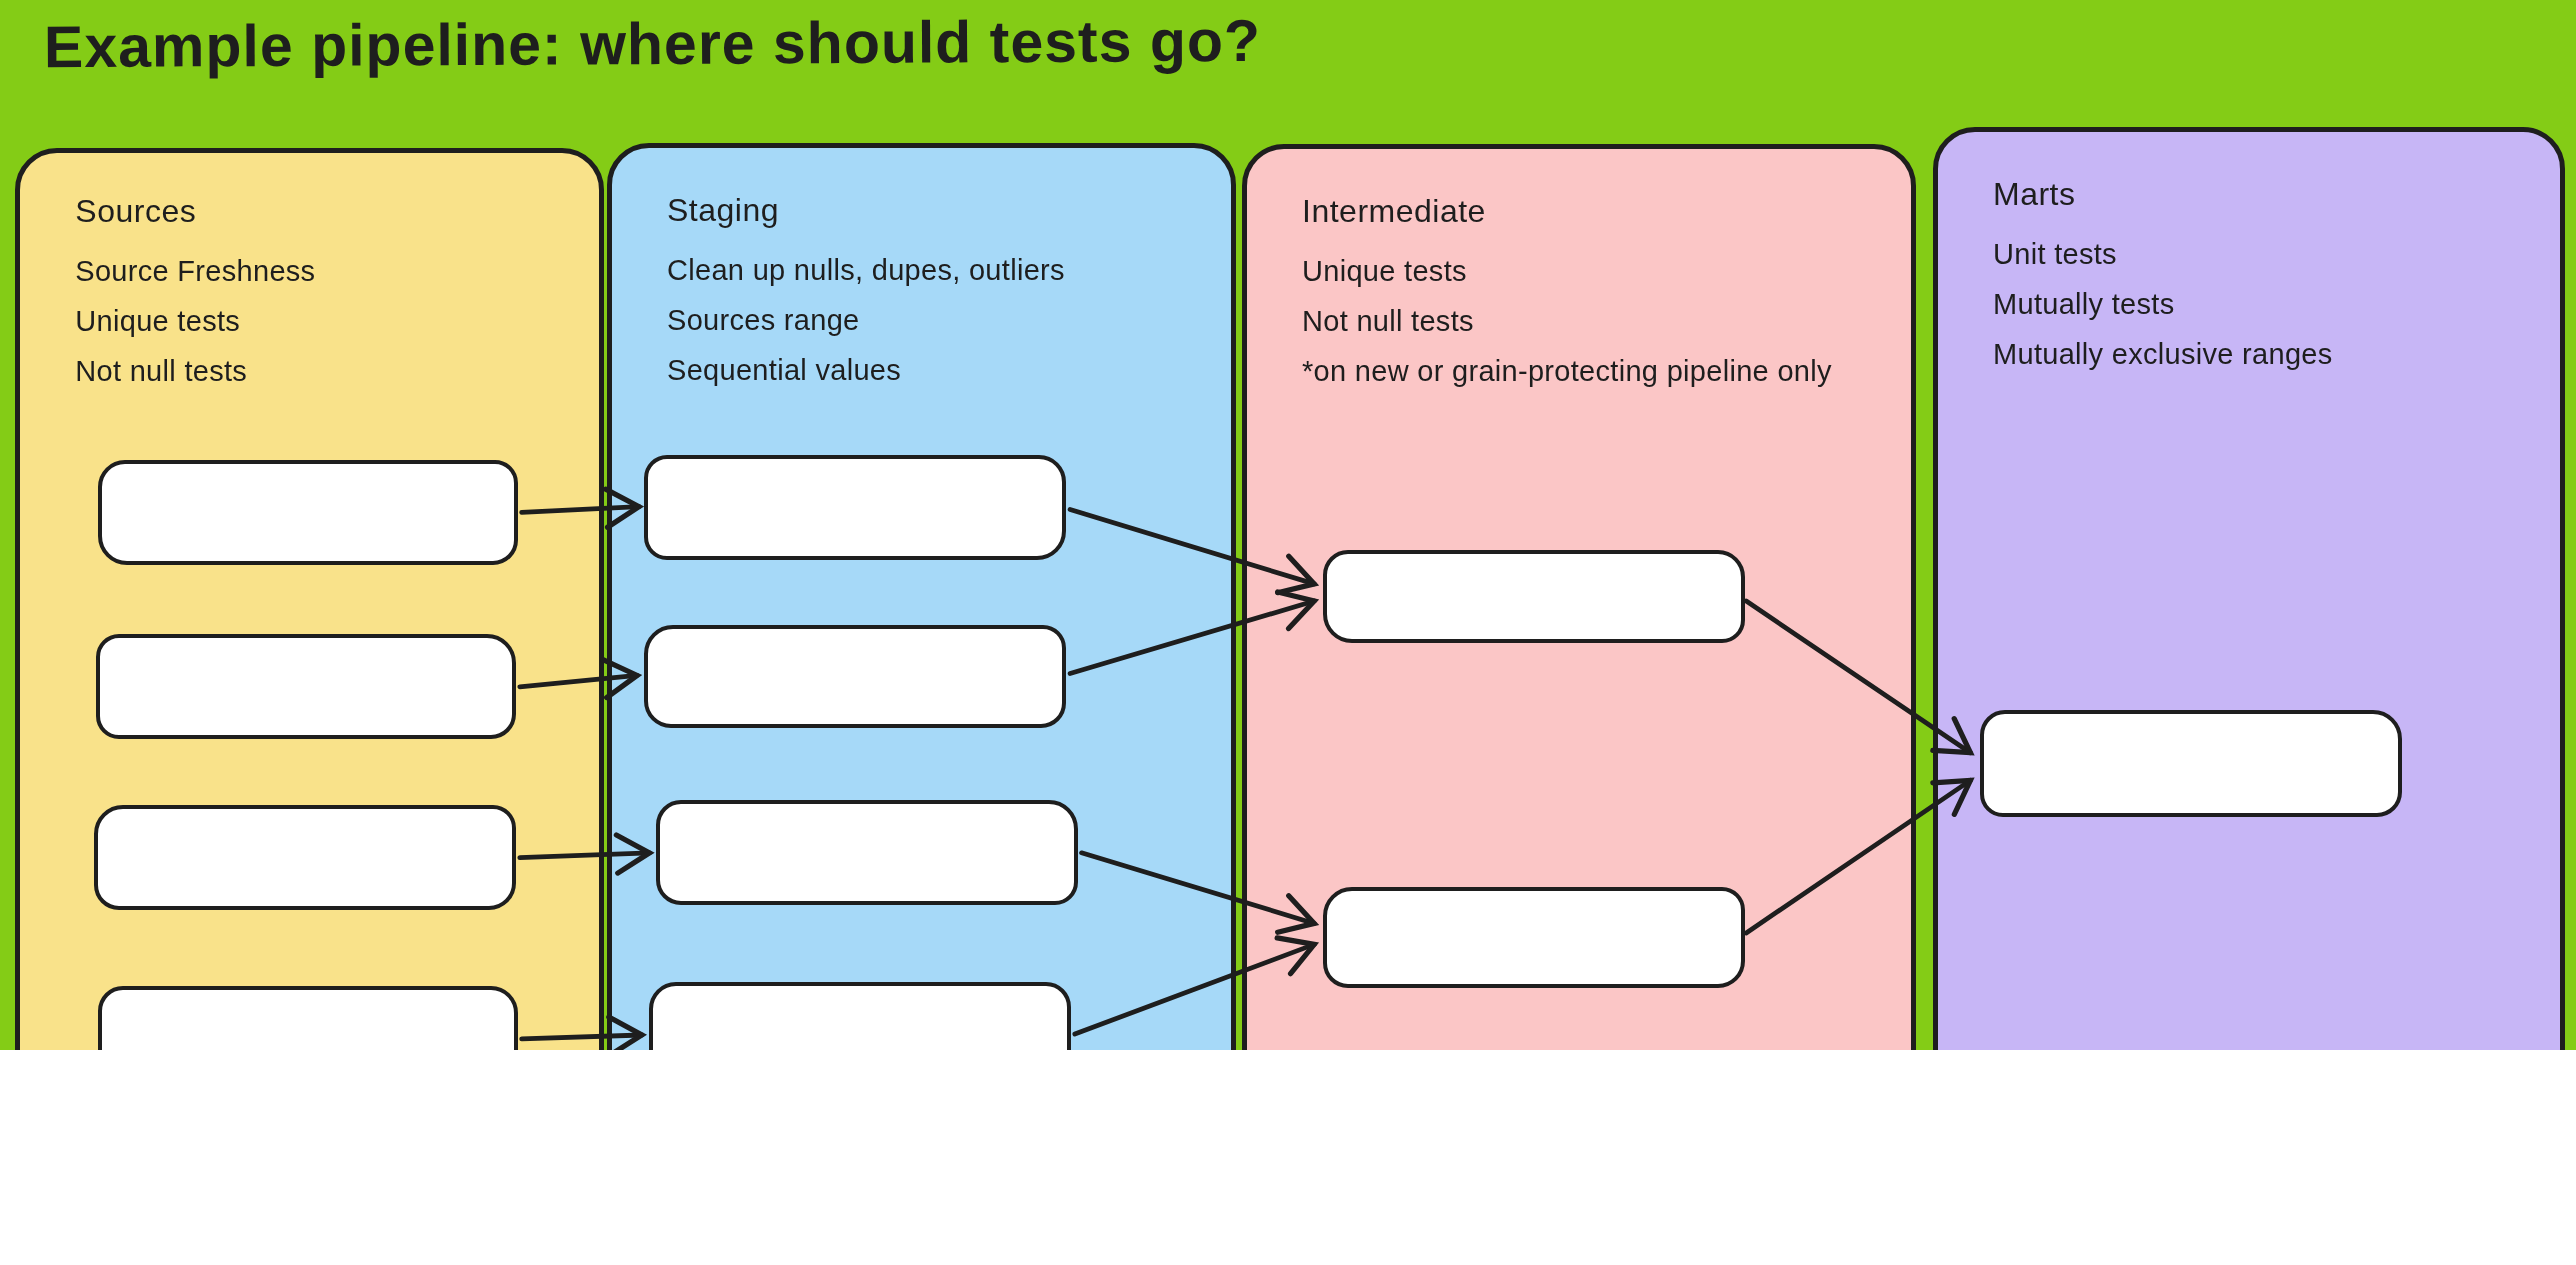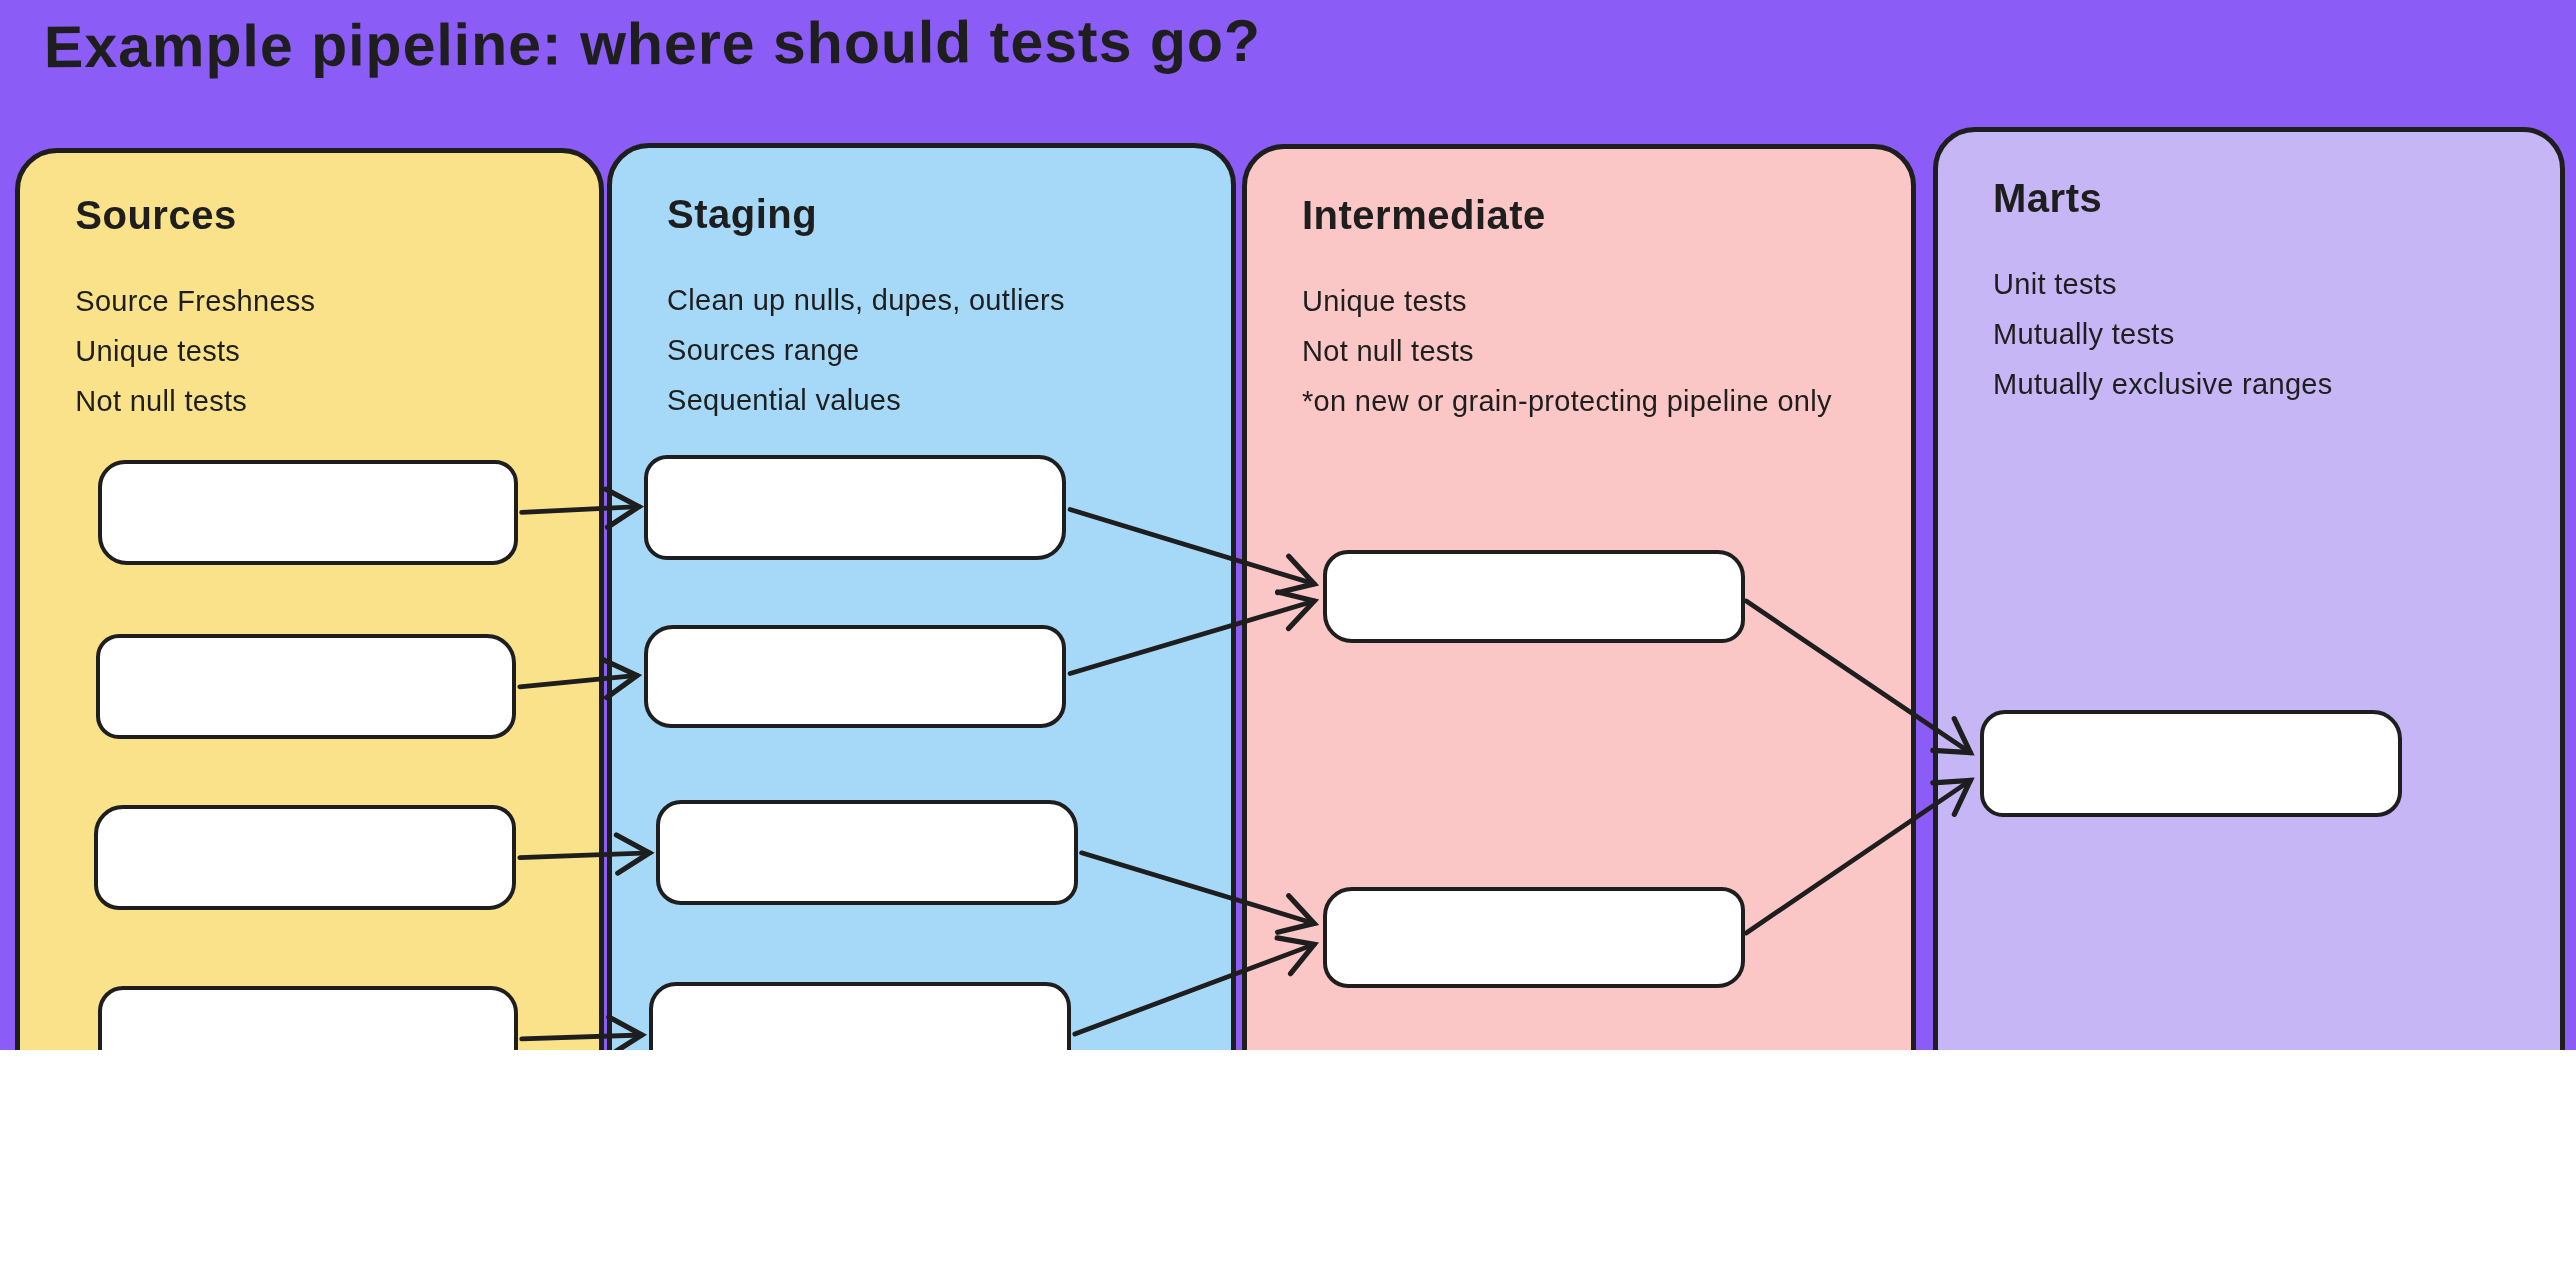--- a/index.html
+++ b/index.html
@@ -1,20 +1,20 @@
 <!DOCTYPE html>
 <html><head>
 <meta charset="utf-8">
 <style>
   html, body { margin: 0; padding: 0; background: #ffffff; }
   .canvas {
     position: relative;
     width: 2576px;
     height: 1050px;
-    background: #8b5cf6;
+    background: #84cc16;
     font-family: "Liberation Sans", sans-serif;
     color: #1e1e1e;
     overflow: hidden;
   }
   .diagram-title {
     position: absolute;
     left: 44px;
     top: 9.5px;
     font-size: 59px;
     font-weight: bold;
@@ -23,24 +23,24 @@
     transform: rotate(-0.3deg);
   }
   .panel {
     position: absolute;
     box-sizing: border-box;
     border: 5.7px solid #1e1e1e;
     border-radius: 42px;
   }
   .panel-inner { padding: 40px 55px 0 55px; }
   .panel-title {
-    font-size: 40px;
-    font-weight: bold;
+    font-size: 32px;
+    font-weight: normal;
     letter-spacing: 0.5px;
-    margin: 0 0 38px 0;
+    margin: 0 0 16px 0;
   }
   .panel-notes { font-size: 29px; line-height: 50px; letter-spacing: 0.3px; }
   .panel-sources      { left: 15.3px;   top: 148px; width: 589px; height: 1063px; background: #F9E28A; }
   .panel-staging      { left: 607px;  top: 143px; width: 629px; height: 1070px; background: #A6D9F8; }
   .panel-intermediate { left: 1242px; top: 144px; width: 674px; height: 1081px; background: #FBC6C6; }
   .panel-marts        { left: 1933px; top: 127px; width: 632px; height: 1082px; background: #C7B6F6; }
   .panel-staging .panel-inner,
   .panel-intermediate .panel-inner,
   .panel-marts .panel-inner { padding-top: 44px; }
   .node {

